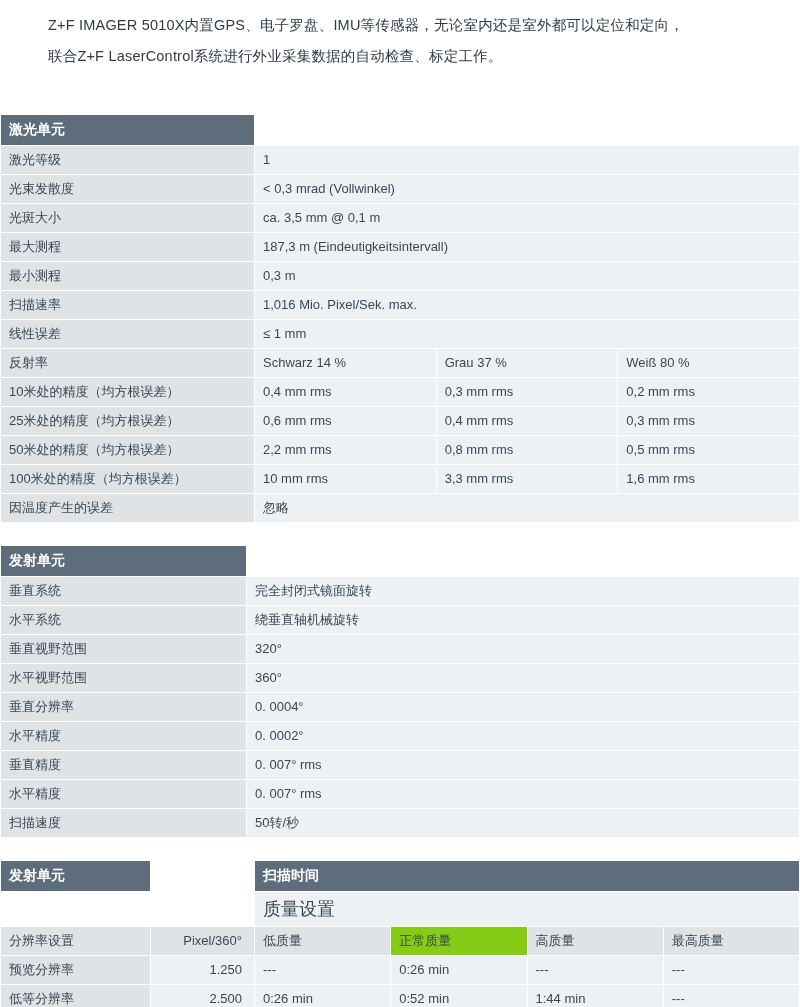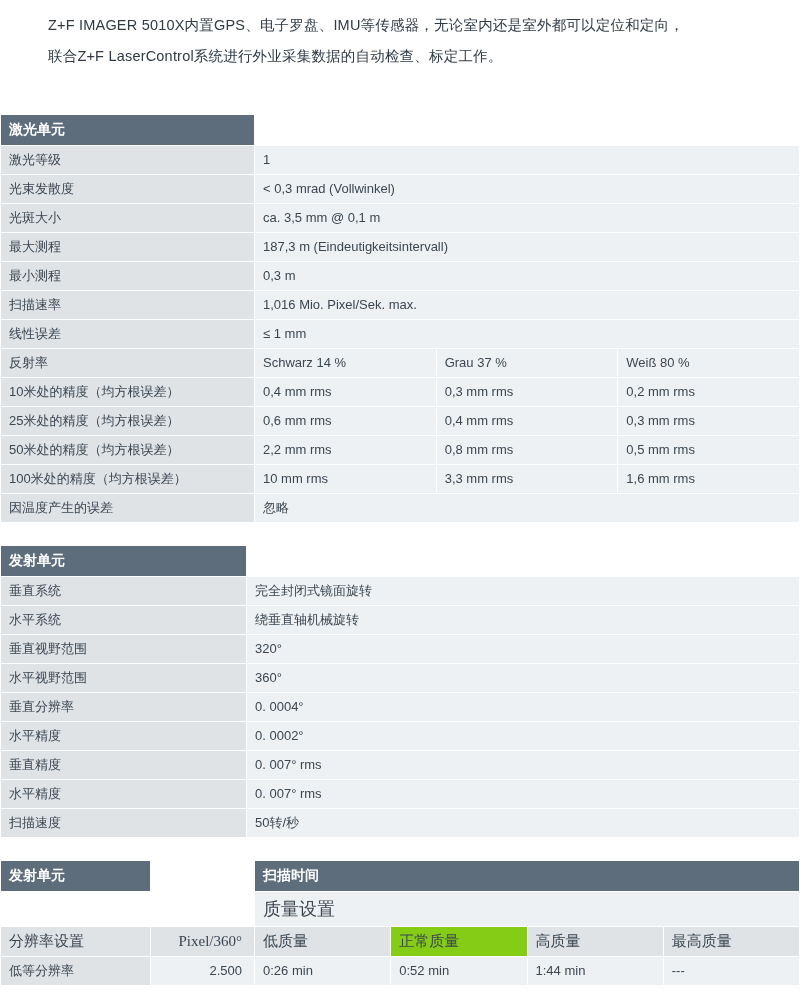--- a/index.html
+++ b/index.html
@@ -52,21 +52,21 @@
   
   .sec-gap { height: 22px; }
   .top-gap { height: 40px; }
 
   
   .u3 td { }
   .u3 td.lbl { text-align: left; }
   .u3 td.numcol { text-align: right; padding-right: 12px; }
 
   .subhdr td { background: #dfe3e6; color: #3b4651; font-size: 18px; }
-  .colhdr td { background: #dfe3e6; font-size: 15px; color: #3b4651; font-family: Liberation Serif, serif; }
+  .colhdr td { background: #dfe3e6; font-size: 13px; color: #3b4651; }
 </style>
 </head>
 <body>
 
 <div class="intro">
   <p>Z+F IMAGER 5010X内置GPS、电子罗盘、IMU等传感器，无论室内还是室外都可以定位和定向，</p>
   <p>联合Z+F LaserControl系统进行外业采集数据的自动检查、标定工作。</p>
 </div>
 
 <div class="top-gap"></div>
@@ -210,20 +210,28 @@
   <tr class="colhdr">
     <td class="lbl" style="width:150px">分辨率设置</td>
     <td class="numcol" style="width:104px; background:#dfe3e6">Pixel/360°</td>
     <td style="background:#dfe3e6">低质量</td>
     <td style="background:#84cc16">正常质量</td>
     <td style="background:#dfe3e6">高质量</td>
     <td style="background:#dfe3e6">最高质量</td>
   </tr>
 
   <tr>
+    <td class="lbl">预览分辨率</td>
+    <td class="numcol val">1.250</td>
+    <td class="val">---</td>
+    <td class="val">0:26 min</td>
+    <td class="val">---</td>
+    <td class="val">---</td>
+  </tr>
+  <tr>
     <td class="lbl">低等分辨率</td>
     <td class="numcol val">2.500</td>
     <td class="val">0:26 min</td>
     <td class="val">0:52 min</td>
     <td class="val">1:44 min</td>
     <td class="val">---</td>
   </tr>
 
 </tbody>
   </table>

